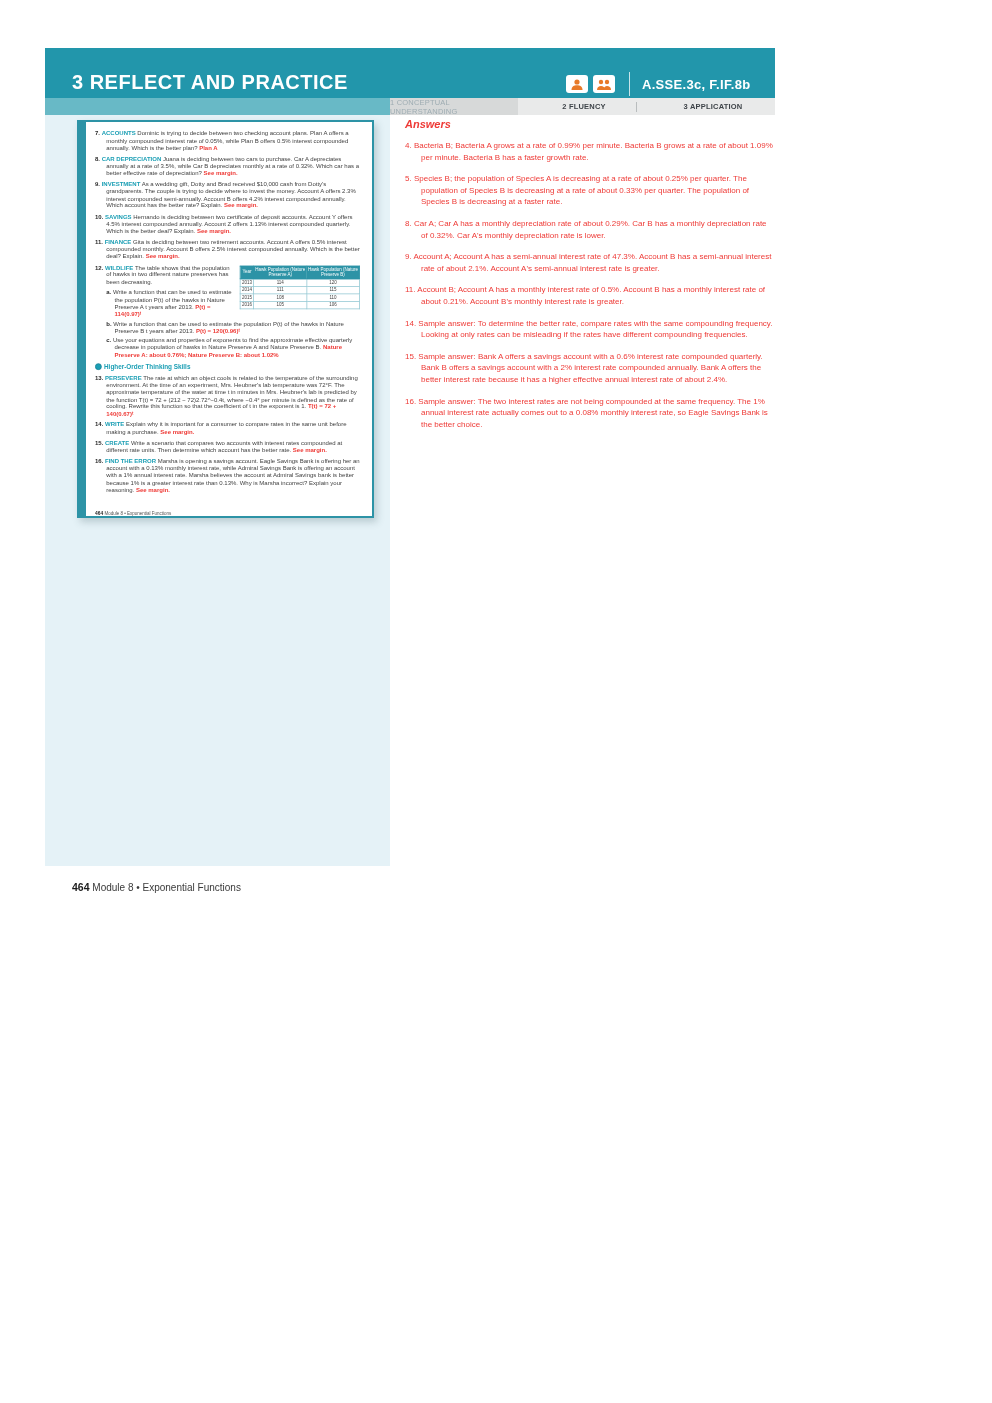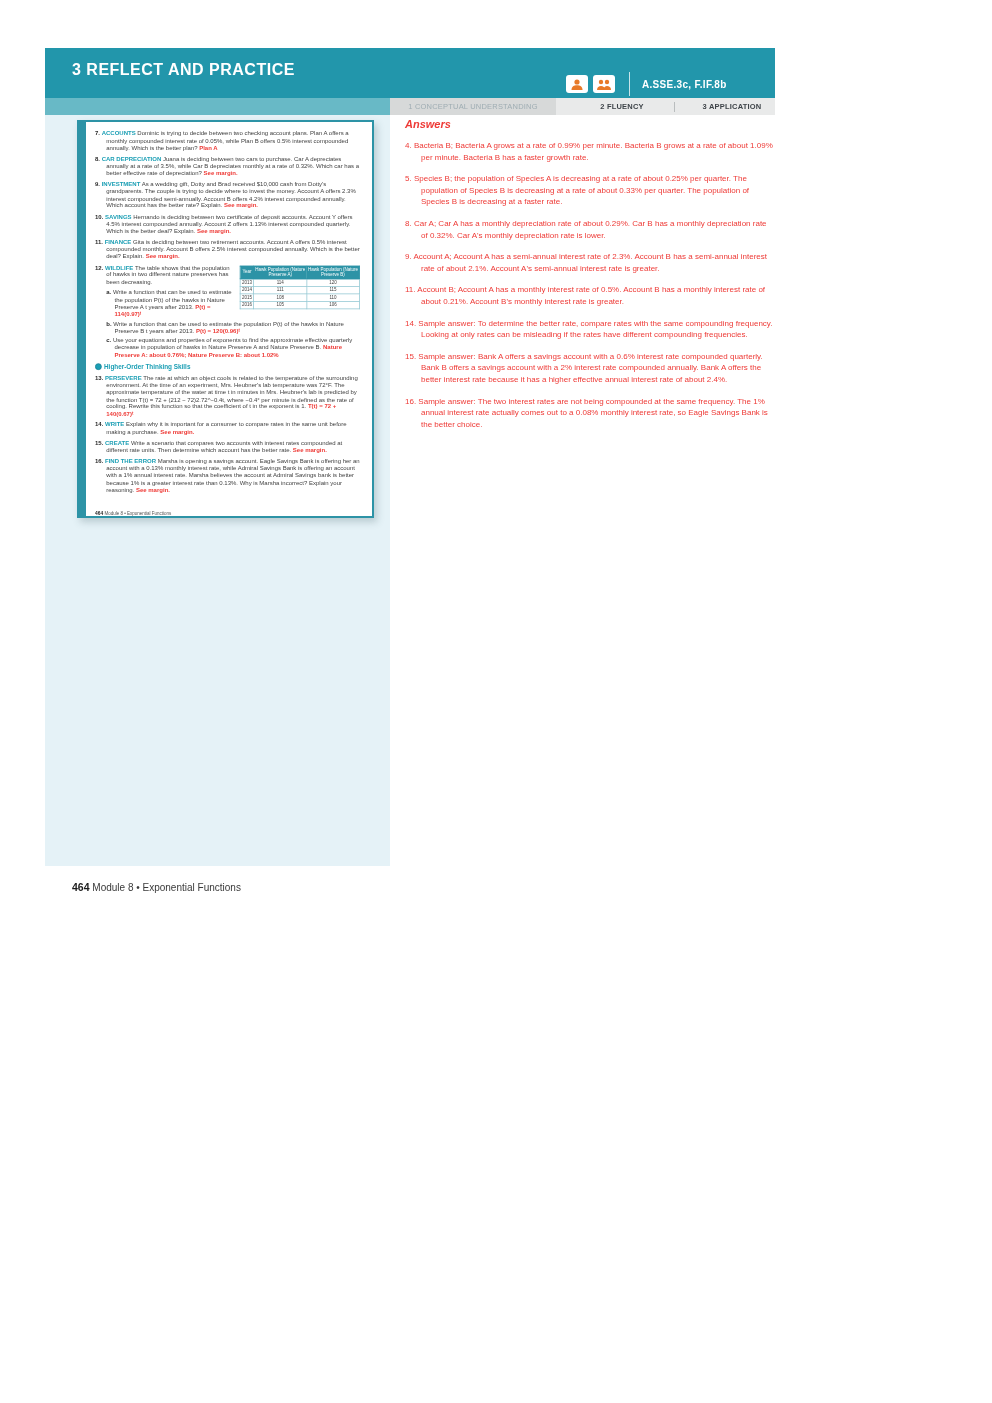--- a/index.html
+++ b/index.html
@@ -11,39 +11,39 @@
     overflow:hidden;
   }
   .abs { position:absolute; }
 
   
   .left-panel { left:45px; top:48px; width:345px; height:818px; background:#e5f2f7; }
 
   
   .header-bar { left:45px; top:48px; width:730px; height:50px; background:#2296ab; }
   .header-title {
-    left:72px; top:61px; color:#ffffff; font-weight:bold;
-    font-size:16px; letter-spacing:0.5px;
+    left:72px; top:71px; color:#ffffff; font-weight:bold;
+    font-size:20px; letter-spacing:0.5px;
   }
   .header-stripe { left:45px; top:98px; width:345px; height:17px; background:#68b9c6; }
   .header-right { left:566px; top:72px; display:flex; align-items:center; gap:5px; }
   .icon-card {
     width:22px; height:18px; background:#ffffff; border-radius:3px;
     display:flex; align-items:center; justify-content:center;
   }
   .hdr-divider { width:1px; height:24px; background:rgba(255,255,255,0.75); margin:0 7px 0 9px; }
-  .standards { color:#ffffff; font-size:10px; font-weight:bold; letter-spacing:0.3px; }
+  .standards { color:#ffffff; font-size:13px; font-weight:bold; letter-spacing:0.3px; }
 
   
   .tabbar {
     left:390px; top:98px; width:385px; height:17px; background:#e9eaea;
     display:flex; align-items:stretch;
   }
   .tab { display:flex; align-items:center; justify-content:center; font-size:7.5px; letter-spacing:0.2px; }
-  .tab-inactive { width:166px; background:#d7d9d9; color:#9fadb3; }
+  .tab-inactive { width:128px; background:#d7d9d9; color:#9fadb3; }
   .tab-dark { color:#3e4449; font-weight:bold;padding-left:14px; }
   .tab-fluency { width:118px; }
   .tab-application { flex:1; }
   .tab-sep { width:1px; height:10px; background:#b9bdbe; align-self:center; }
 
   
   .mini-page {
     left:77px; top:120px; width:297px; height:398px;
     background:#ffffff; border:2px solid #2d93a6;
     box-shadow:3px 4px 7px rgba(60,90,100,0.25);
@@ -267,21 +267,21 @@
   <p class="ans-item">
     <span>5.</span>
     <span>Species B; the population of Species A is decreasing at a rate of about 0.25% per quarter. The population of Species B is decreasing at a rate of about 0.33% per quarter. The population of Species B is decreasing at a faster rate.</span>
   </p>
   <p class="ans-item">
     <span>8.</span>
     <span>Car A; Car A has a monthly depreciation rate of about 0.29%. Car B has a monthly depreciation rate of 0.32%. Car A's monthly depreciation rate is lower.</span>
   </p>
   <p class="ans-item">
     <span>9.</span>
-    <span>Account A; Account A has a semi-annual interest rate of 2.3%. Account B has a semi-annual interest rate of about 2.1%. Account A's semi-annual interest rate is greater.</span>
+    <span>Account A; Account A has a semi-annual interest rate of 47.3%. Account B has a semi-annual interest rate of about 2.1%. Account A's semi-annual interest rate is greater.</span>
   </p>
   <p class="ans-item">
     <span>11.</span>
     <span>Account B; Account A has a monthly interest rate of 0.5%. Account B has a monthly interest rate of about 0.21%. Account B's monthly interest rate is greater.</span>
   </p>
   <p class="ans-item">
     <span>14.</span>
     <span>Sample answer: To determine the better rate, compare rates with the same compounding frequency. Looking at only rates can be misleading if the rates have different compounding frequencies.</span>
   </p>
   <p class="ans-item">

